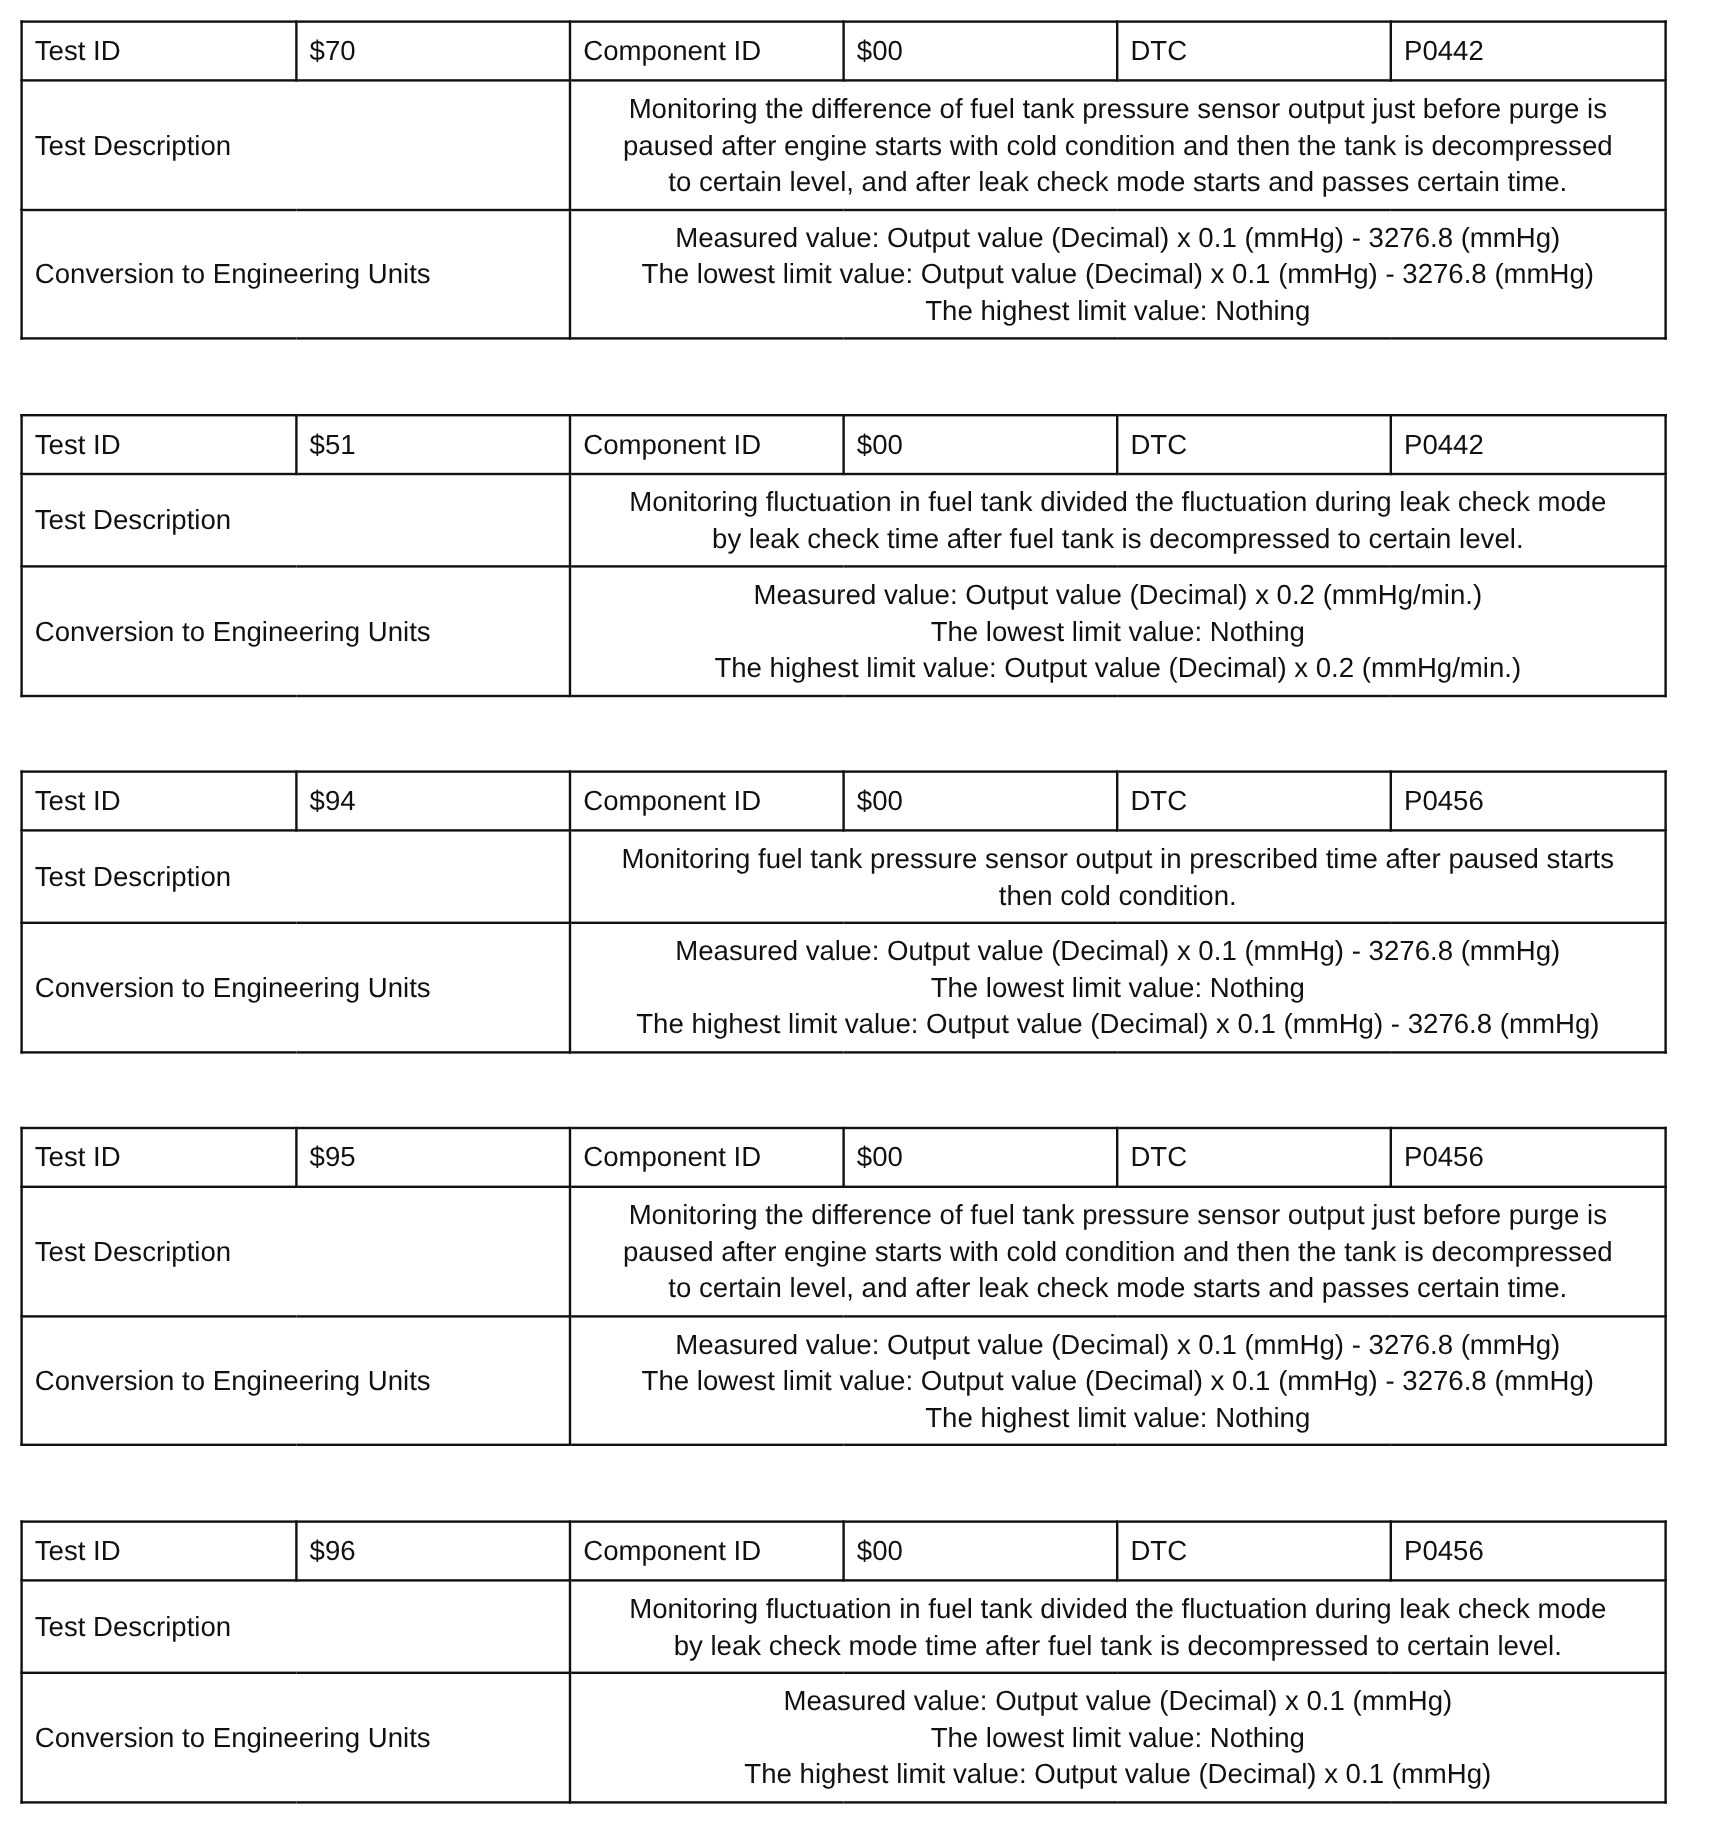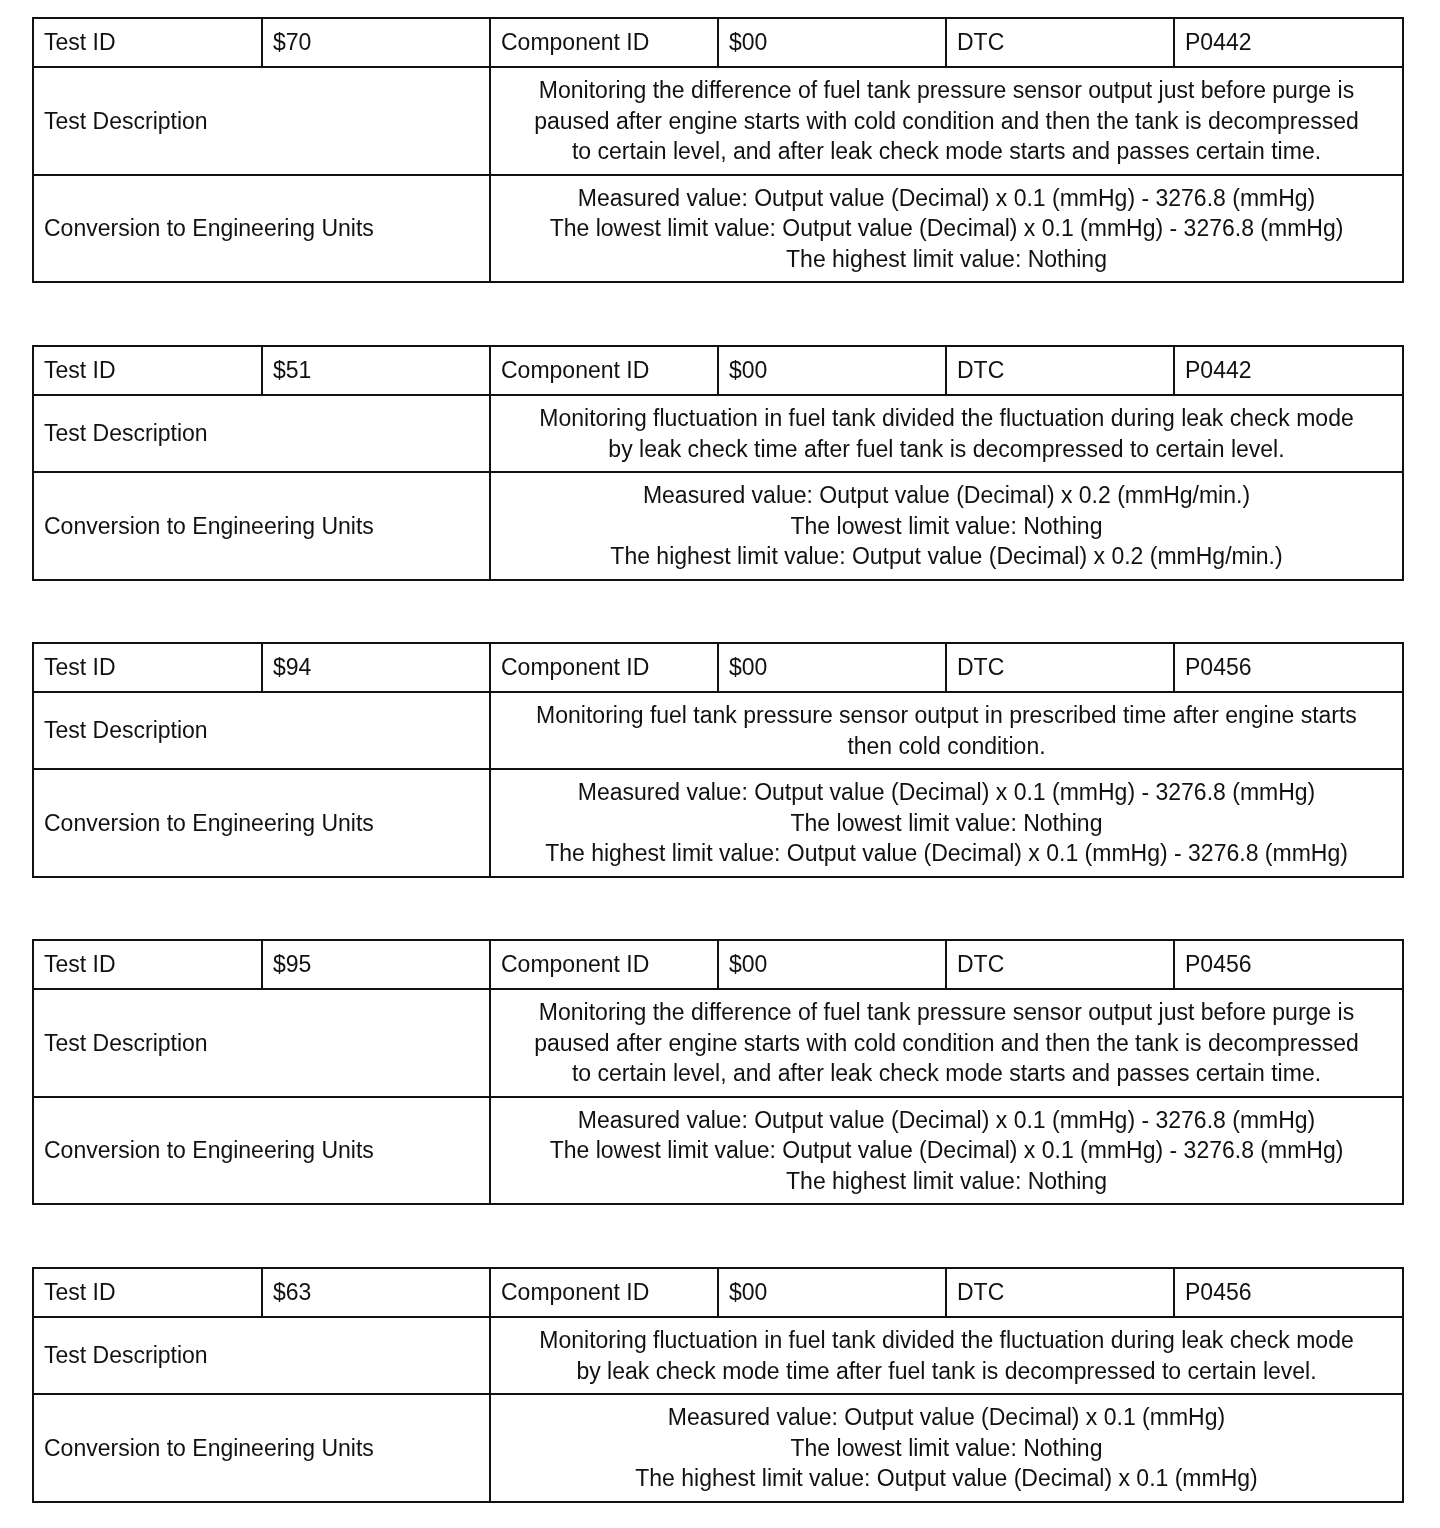--- a/index.html
+++ b/index.html
@@ -1,17 +1,17 @@
 <!DOCTYPE html>
 <html><head>
 <meta charset="utf-8">
 <style>
   html, body { margin: 0; padding: 0; background: #ffffff; }
   body { width: 1440px; height: 1528px; position: relative; font-family: "Liberation Sans", sans-serif; color: #111; }
-  .tbl { position: absolute; left: 32px; width: 1370px; border-collapse: collapse; table-layout: fixed; }
+  .tbl { position: absolute; left: 17px; width: 1370px; border-collapse: collapse; table-layout: fixed; }
   .tbl td { border: 2px solid #111; font-size: 23px; line-height: 30.5px; vertical-align: middle; padding: 0 10px; }
   .tbl tr.hdr td { height: 47px; }
   .tbl td.multi { padding-top: 7px; padding-bottom: 7px; text-align: center; }
   .line { display: block; white-space: nowrap; }
 </style>
 </head>
 <body>
 
 <div id="tables">
   <table class="tbl" style="top: 17px;">
@@ -101,21 +101,21 @@
       <td>Test ID</td>
       <td>$94</td>
       <td>Component ID</td>
       <td>$00</td>
       <td>DTC</td>
       <td>P0456</td>
     </tr>
     <tr>
       <td colspan="2">Test Description</td>
       <td colspan="4" class="multi">
-            <span class="line">Monitoring fuel tank pressure sensor output in prescribed time after engine starts</span>
+            <span class="line">Monitoring fuel tank pressure sensor output in prescribed time after paused starts</span>
             <span class="line">then cold condition.</span>
           </td>
     </tr>
     <tr>
       <td colspan="2">Conversion to Engineering Units</td>
       <td colspan="4" class="multi">
             <span class="line">Measured value: Output value (Decimal) x 0.1 (mmHg) - 3276.8 (mmHg)</span>
             <span class="line">The lowest limit value: Nothing</span>
             <span class="line">The highest limit value: Output value (Decimal) x 0.1 (mmHg) - 3276.8 (mmHg)</span>
           </td>
@@ -165,21 +165,21 @@
       <col style="width:229px">
         <col style="width:228px">
         <col style="width:228px">
       <col style="width:228px">
         <col style="width:228px">
         <col style="width:229px">
     </colgroup>
     <tbody>
         <tr class="hdr">
       <td>Test ID</td>
-      <td>$63</td>
+      <td>$96</td>
       <td>Component ID</td>
       <td>$00</td>
       <td>DTC</td>
       <td>P0456</td>
     </tr>
     <tr>
       <td colspan="2">Test Description</td>
       <td colspan="4" class="multi">
             <span class="line">Monitoring fluctuation in fuel tank divided the fluctuation during leak check mode</span>
             <span class="line">by leak check mode time after fuel tank is decompressed to certain level.</span>

